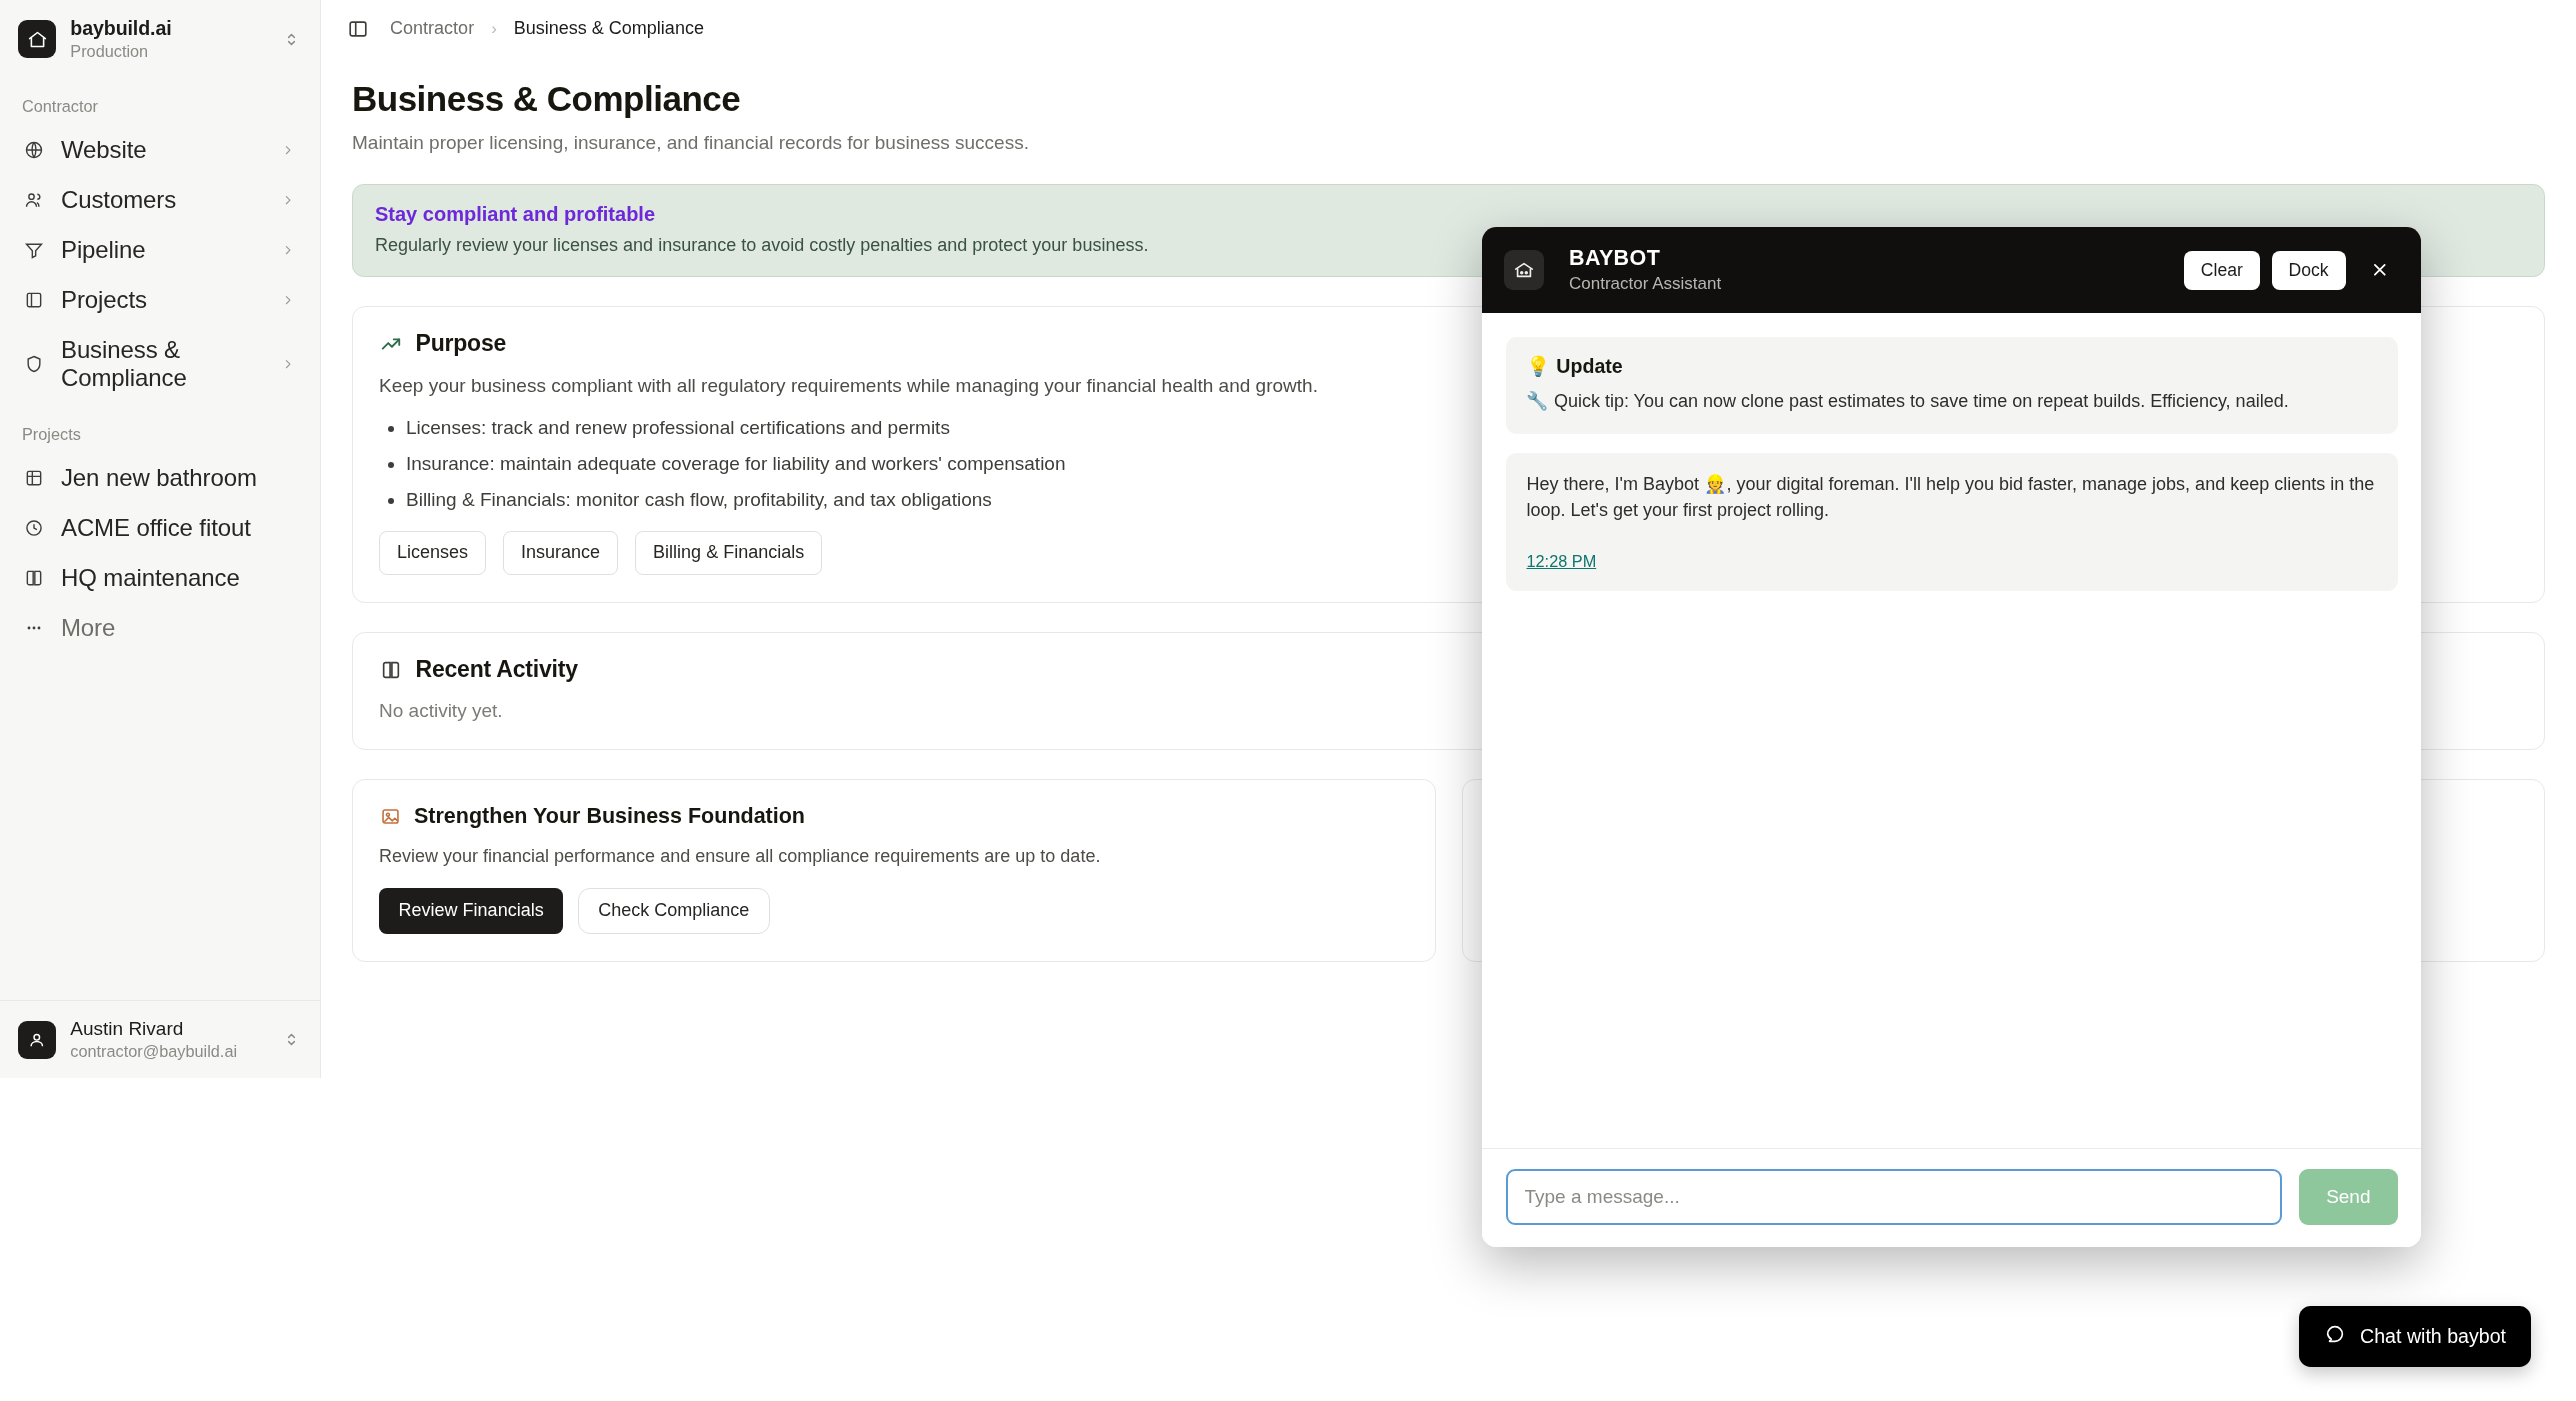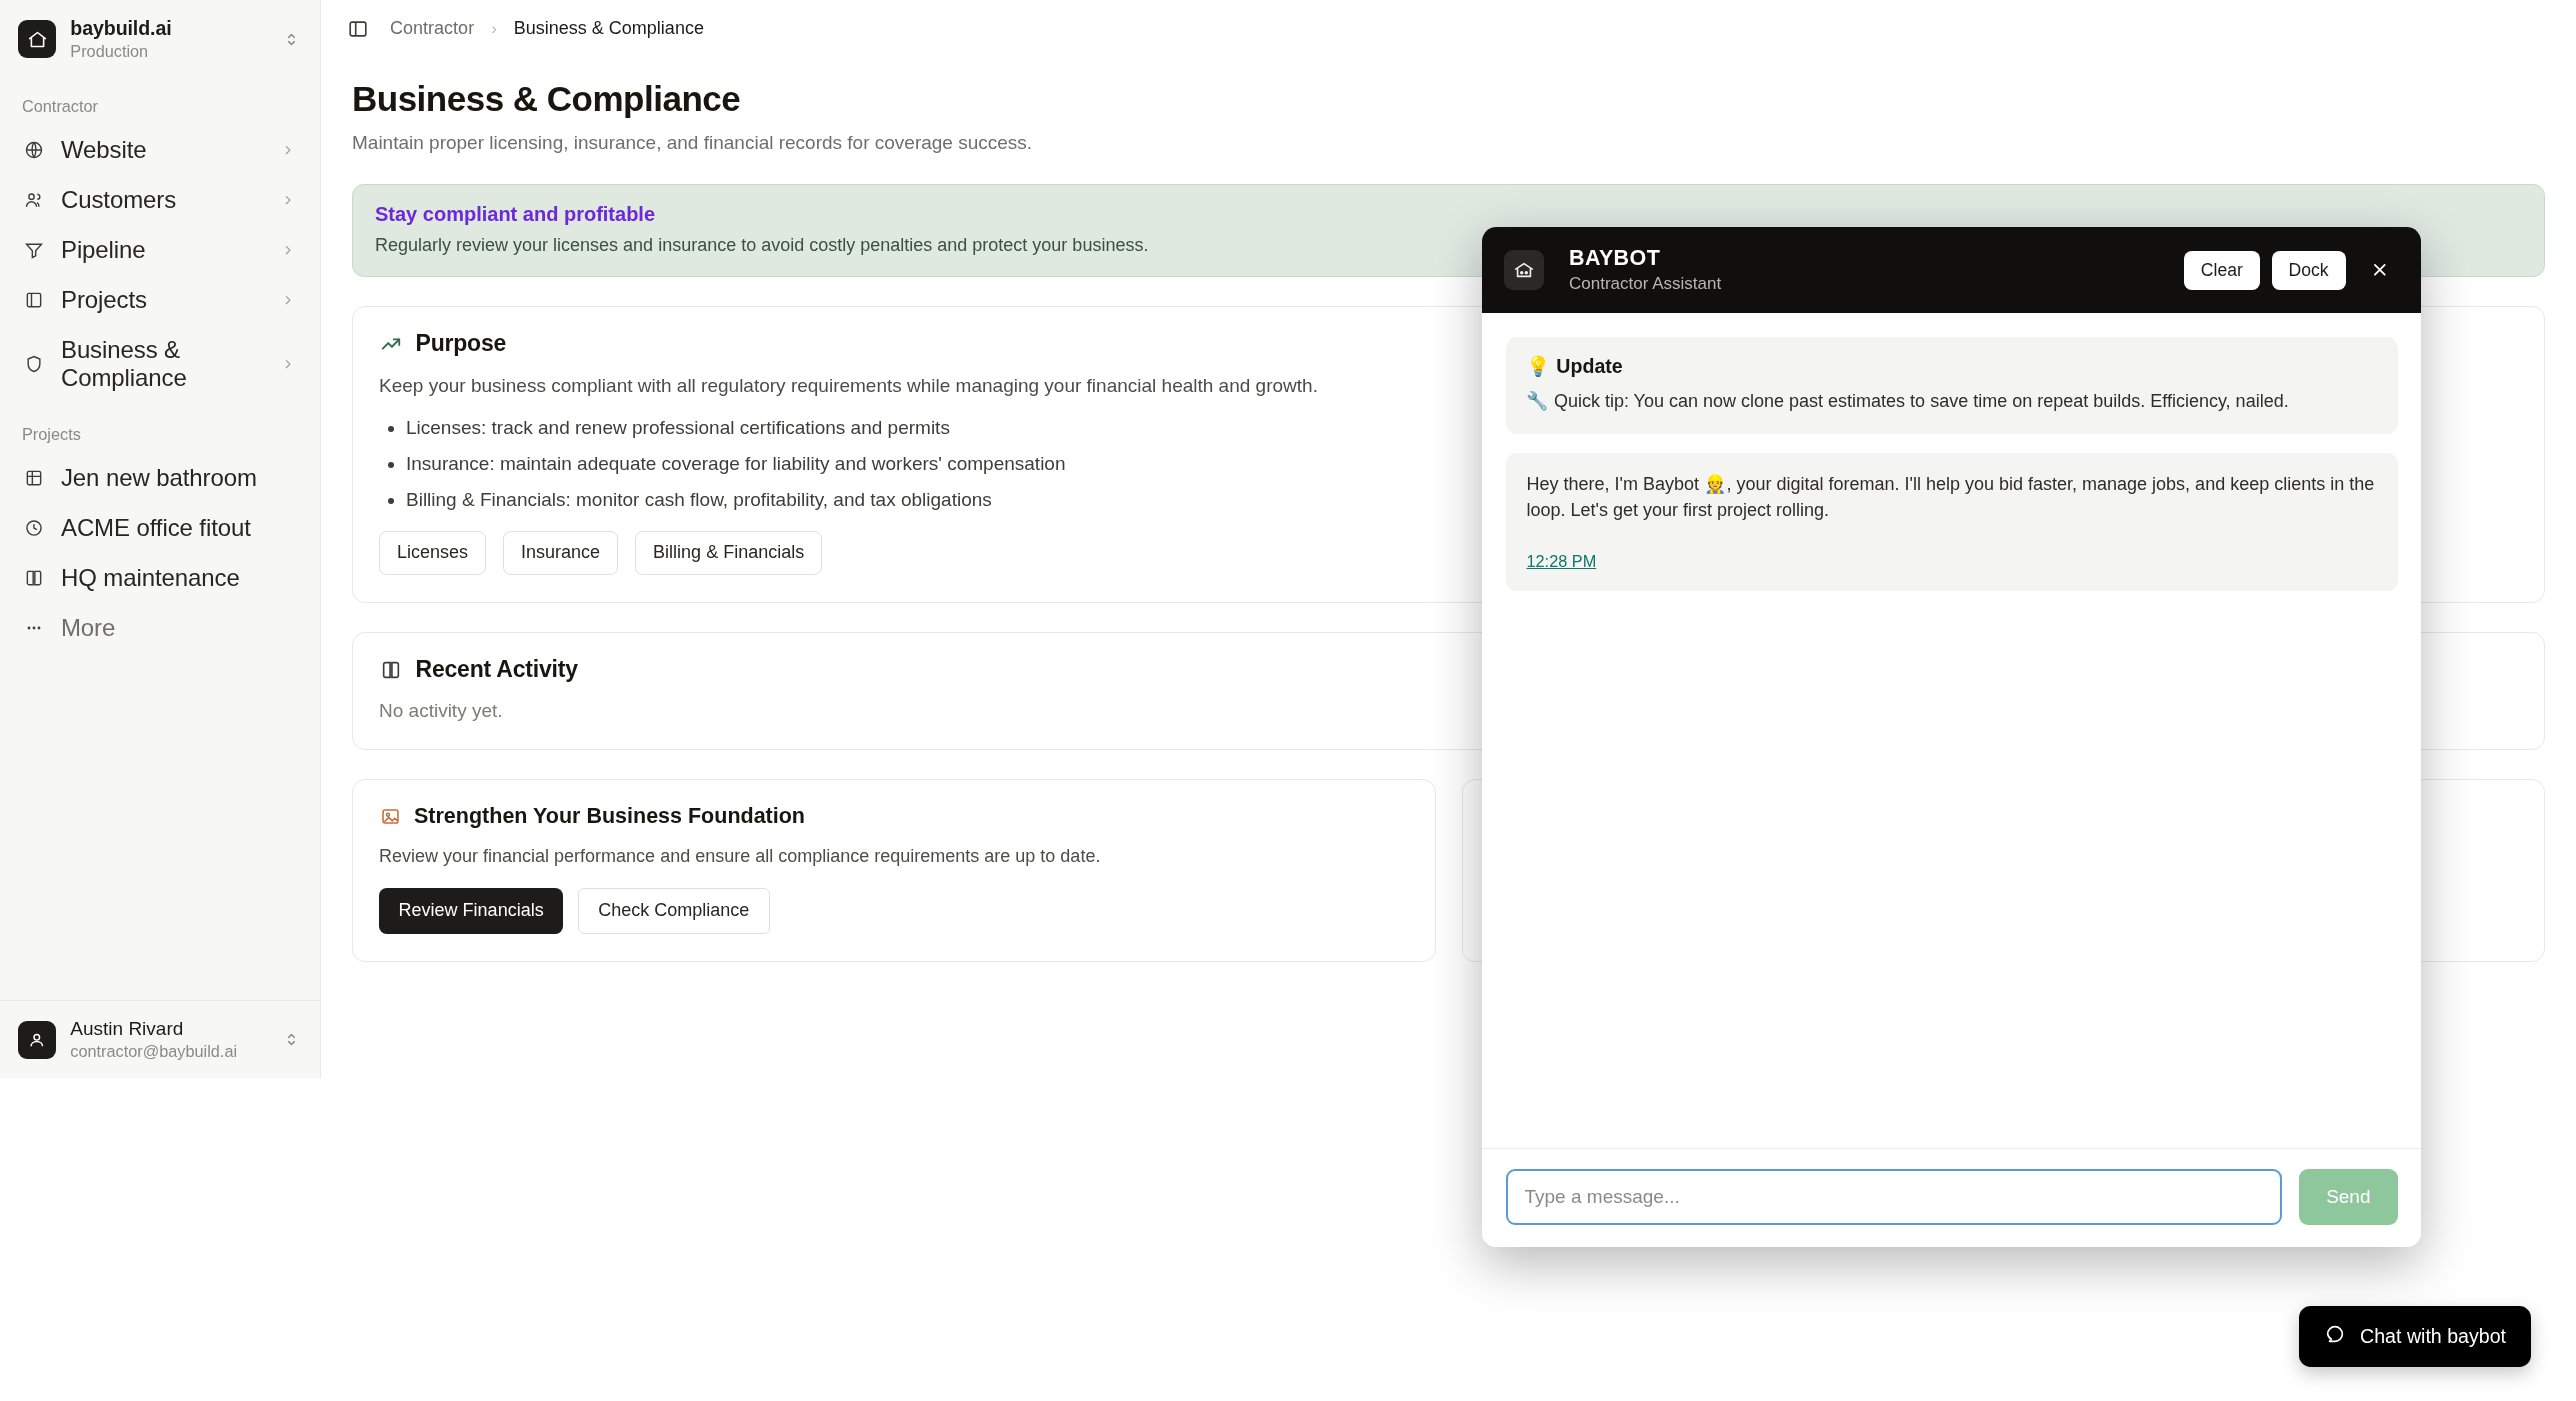--- a/index.html
+++ b/index.html
@@ -130,21 +130,21 @@
   .cta-ico svg { width: 21px; height: 21px; }
   .cta-title { font-size: 21.5px; font-weight: 700; color: #17160f; }
   .cta-text { font-size: 18px; color: #4d4c47; margin-top: 17px; }
   .btn-row { display: flex; gap: 14.3px; margin-top: 21px; }
   .btn-dark {
     background: #1d1c1a; color: #fff; border: none; border-radius: 7.8px;
     padding: 11.7px 19.6px; font-size: 18px; cursor: pointer;
     font-family: "Liberation Sans", sans-serif;
   }
   .btn-outline {
-    background: #fff; color: #272623; border: 1.3px solid #e0dfdb; border-radius: 6px;
+    background: #fff; color: #272623; border: 1.3px solid #e0dfdb; border-radius: 12px;
     padding: 11.7px 19.6px; font-size: 18px; cursor: pointer;
     font-family: "Liberation Sans", sans-serif;
   }
 
   
   .fab {
     position: absolute; right: 45px; bottom: 34px;
     background: #000000; color: #fff;
     border-radius: 11.7px;
     padding: 17px 25px;
@@ -409,21 +409,21 @@
       </span>
       <nav class="crumbs">
         <span class="crumb">Contractor</span>
         <span class="crumb-sep">›</span>
         <span class="crumb active">Business &amp; Compliance</span>
       </nav>
     </div>
 
     <div class="content">
       <h1 class="page-title">Business &amp; Compliance</h1>
-      <p class="page-sub">Maintain proper licensing, insurance, and financial records for coverage success.</p>
+      <p class="page-sub">Maintain proper licensing, insurance, and financial records for business success.</p>
 
       <section class="banner">
         <div class="banner-title">Stay compliant and profitable</div>
         <div class="banner-text">Regularly review your licenses and insurance to avoid costly penalties and protect your business.</div>
       </section>
 
       <section class="card">
         <div class="card-head">
           <span class="chi">
             <svg viewBox="0 0 24 24" fill="none" stroke="currentColor" stroke-width="2" stroke-linecap="round" stroke-linejoin="round">

